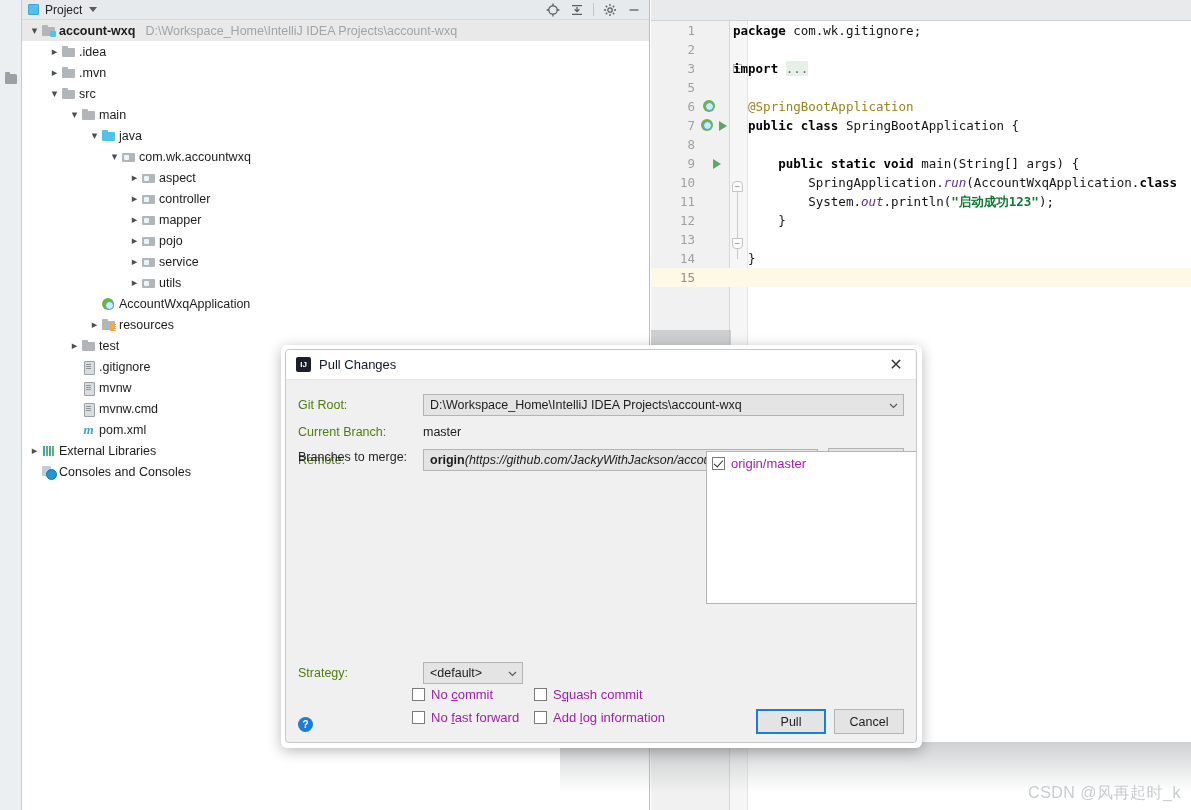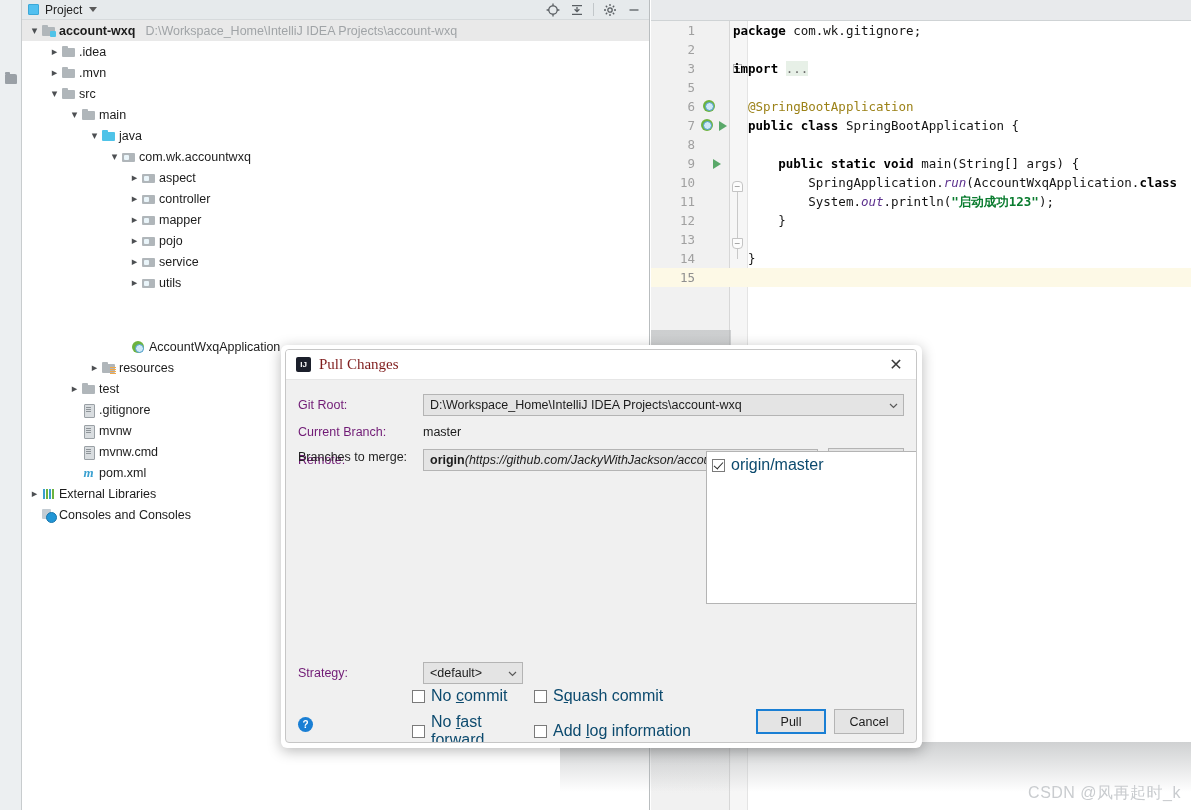--- a/index.html
+++ b/index.html
@@ -247,30 +247,30 @@
   }
   .ij-logo {
     width:15px;height:15px;background:#1b1f2b;border-radius:2px;position:relative;
     margin-right:8px; flex:none;
   }
   .ij-logo::after{
     content:"IJ"; position:absolute; left:0; top:0; width:15px; height:15px;
     color:#ffffff; font-size:8px; font-weight:bold; line-height:15px; text-align:center;
     font-family:"Liberation Sans", sans-serif;
   }
-  .dlg-title .t { font-size:15px; color:#7f1d1d;font-family:Liberation Serif, serif; }
+  .dlg-title .t { font-size:13px; color:#0f172a; }
   .dlg-close {
     margin-left:auto; width:24px; height:24px; display:flex;
     align-items:center; justify-content:center; color:#3c3c3c; font-size:16px;
     line-height:1;
   }
   .dlg-body { padding: 14px 12px 0 12px; position:relative; height:364px; }
 
   .frow { display:flex; align-items:center; margin-bottom:9px; }
-  .flabel { width:125px; font-size:12.5px; color:#701a75; flex:none; }
+  .flabel { width:125px; font-size:12.5px; color:#4d7c0f; flex:none; }
   .fstatic { font-size:12.5px; color:#1c1c1c; }
 
   .combo {
     height:22px; background:#e4e4e4; border:1px solid #b4b4b4;
     display:flex; align-items:center; padding: 0 0 0 6px;
     font-size:12.5px; color:#1c1c1c; position:relative;
   }
   .combo .cv { flex:1; overflow:hidden; white-space:nowrap; }
   .combo .arrowbox {
     width:20px; height:20px; display:flex; align-items:center; justify-content:center;
@@ -297,21 +297,21 @@
 
   .chk {
     width:13px; height:13px; border:1px solid #7a7a7a; background:#ffffff;
     display:inline-flex; align-items:center; justify-content:center;
     position:relative; flex:none;
   }
   .chk.on::after {
     content:""; position:absolute; left:3px; top:0px; width:4px; height:8px;
     border:solid #2b2b2b; border-width:0 1.6px 1.6px 0; transform:rotate(42deg);
   }
-  .chk-label { margin-left:6px; font-size:16px; color:#0c4a6e; }
+  .chk-label { margin-left:6px; font-size:13px; color:#a21caf; }
   .mn { text-decoration:underline; }
 
   .strategy-row { position:absolute; left:12px; top:282px; display:flex; align-items:center; }
   .opts { position:absolute; left:420px; top:310px; }
   .opt-line { display:flex; align-items:center; margin-bottom:8px; }
   .opt { display:flex; align-items:center; }
   .opt.w1 { width:122px; }
 
   .help-icon {
     position:absolute; left:12px; bottom:12px; width:15px; height:15px;
@@ -438,21 +438,21 @@
           <div class="trow" style="padding-left: 106px;">
             <span class="arrow">▸</span>
             <span class="ic ic-pkg"></span>
             <span class="lbl">service</span>
           </div>
           <div class="trow" style="padding-left: 106px;">
             <span class="arrow">▸</span>
             <span class="ic ic-pkg"></span>
             <span class="lbl">utils</span>
           </div>
-          <div class="trow" style="padding-left: 96px; margin-top: 43px;">
+          <div class="trow" style="padding-left: 66px;">
             <span class="arrow empty">▸</span>
             <span class="ic ic-spring"></span>
             <span class="lbl">AccountWxqApplication</span>
           </div>
           <div class="trow" style="padding-left: 66px;">
             <span class="arrow">▸</span>
             <span class="ic ic-folder">
               <i class="mark-lines"></i>
             </span>
             <span class="lbl">resources</span>

